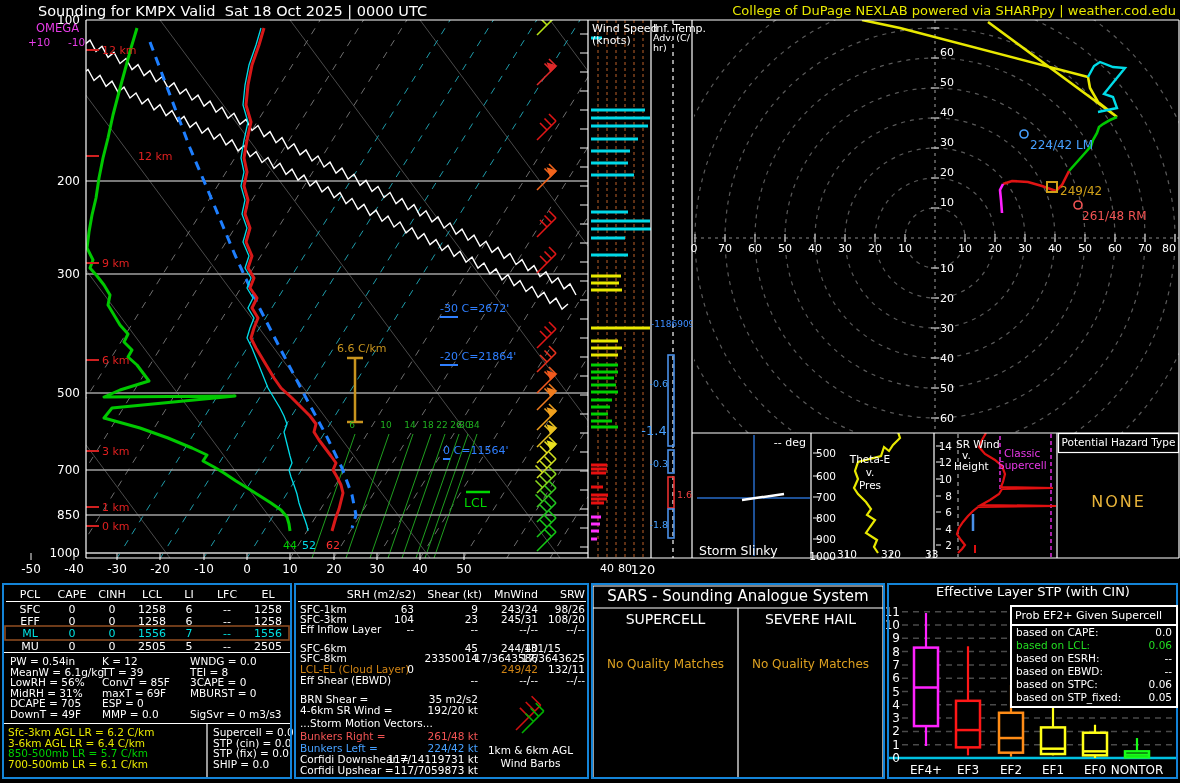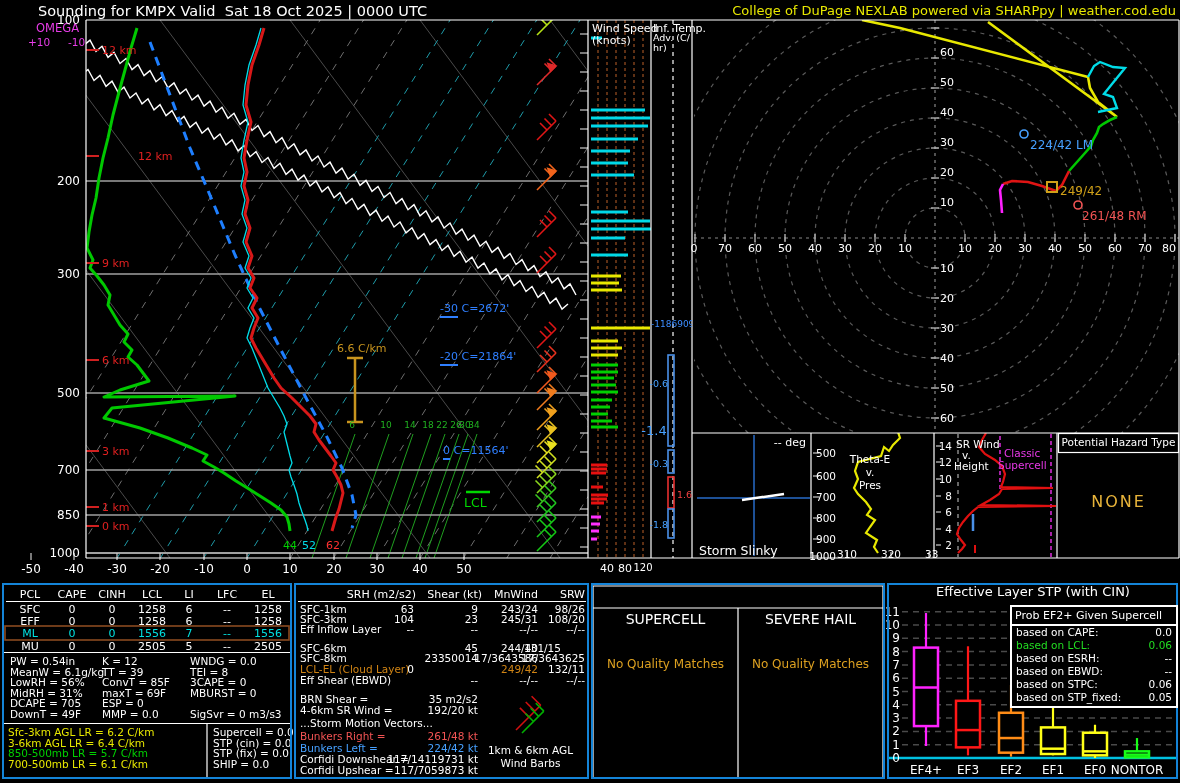--- a/index.html
+++ b/index.html
@@ -488,20 +488,21 @@
 
     <div class="lbl" style="left:956px;top:439px;font-size:10.5px;">SR Wind</div>
     <div class="lbl" style="left:962px;top:450px;font-size:10.5px;">v.</div>
     <div class="lbl" style="left:954px;top:461px;font-size:10.5px;">Height</div>
     <div class="lbl" style="left:1004px;top:448px;font-size:10.5px;color:#e838e8;">Classic</div>
     <div class="lbl" style="left:998px;top:460px;font-size:10.5px;color:#e838e8;">Supercell</div>
 
     <div class="lbl" style="left:1058px;top:437px;width:121px;text-align:center;font-size:10.5px;">Potential Hazard Type</div>
     <div class="lbl" style="left:1058px;top:494px;width:121px;text-align:center;font-size:16px;letter-spacing:2px;color:#e8b43a;">NONE</div>
 
+    <div class="lbl" style="left:592px;top:589px;width:292px;text-align:center;font-size:15px;">SARS - Sounding Analogue System</div>
     <div class="lbl" style="left:594px;top:612px;width:143px;text-align:center;font-size:14px;">SUPERCELL</div>
     <div class="lbl" style="left:739px;top:612px;width:143px;text-align:center;font-size:14px;">SEVERE HAIL</div>
     <div class="lbl" style="left:594px;top:658px;width:143px;text-align:center;font-size:12px;color:#dca020;">No Quality Matches</div>
     <div class="lbl" style="left:739px;top:658px;width:143px;text-align:center;font-size:12px;color:#dca020;">No Quality Matches</div>
 
     <div class="lbl" style="left:887px;top:585px;width:292px;text-align:center;font-size:13px;">Effective Layer STP (with CIN)</div>
 
     <div class="lbl" style="left:300px;top:718px;font-size:10.5px;">...Storm Motion Vectors...</div>
     <div class="lbl" style="left:468px;top:745px;width:125px;text-align:center;font-size:10.5px;">1km &amp; 6km AGL</div>
     <div class="lbl" style="left:468px;top:758px;width:125px;text-align:center;font-size:10.5px;">Wind Barbs</div>
@@ -586,21 +587,21 @@
       <div class="lbl" style="left: 457px; top: 421px; font-size: 9px; color: rgb(32, 176, 32); width: 16px; text-align: center;">30</div>
       <div class="lbl" style="left: 466px; top: 421px; font-size: 9px; color: rgb(32, 176, 32); width: 16px; text-align: center;">34</div>
       <div class="lbl" style="left: 278px; top: 540px; font-size: 11px; color: rgb(0, 208, 0); width: 24px; text-align: center;">44</div>
       <div class="lbl" style="left: 297px; top: 540px; font-size: 11px; color: rgb(0, 220, 232); width: 24px; text-align: center;">52</div>
       <div class="lbl" style="left: 321px; top: 540px; font-size: 11px; color: rgb(255, 48, 48); width: 24px; text-align: center;">62</div>
       <div class="lbl" style="left: 440px; top: 303px; font-size: 11px; color: rgb(47, 127, 255);"><span class="ul">-30</span><span> C=2672'</span></div>
       <div class="lbl" style="left: 440px; top: 351px; font-size: 11px; color: rgb(47, 127, 255);"><span class="ul">-20</span><span> C=21864'</span></div>
       <div class="lbl" style="left: 443px; top: 445px; font-size: 11px; color: rgb(47, 127, 255);"><span class="ul">0</span><span> C=11564'</span></div>
       <div class="lbl" style="left: 592px; top: 563px; font-size: 11px; color: rgb(255, 255, 255); width: 30px; text-align: center;">40</div>
       <div class="lbl" style="left: 610px; top: 563px; font-size: 11px; color: rgb(255, 255, 255); width: 30px; text-align: center;">80</div>
-      <div class="lbl" style="left: 628px; top: 563px; font-size: 10px; color: rgb(255, 255, 255); width: 30px; text-align: center;">120</div>
+      <div class="lbl" style="left: 628px; top: 563px; font-size: 13px; color: rgb(255, 255, 255); width: 30px; text-align: center;">120</div>
       <div class="lbl" style="left: 640px; top: 379px; font-size: 9.5px; color: rgb(70, 160, 255); width: 28px; text-align: right;">-0.6</div>
       <div class="lbl" style="left: 640px; top: 424px; font-size: 13px; color: rgb(70, 160, 255); width: 28px; text-align: center;">-1.4</div>
       <div class="lbl" style="left: 640px; top: 459px; font-size: 9.5px; color: rgb(70, 160, 255); width: 28px; text-align: right;">-0.3</div>
       <div class="lbl" style="left: 677px; top: 490px; font-size: 9.5px; color: rgb(240, 64, 64); width: 20px; text-align: left;">1.6</div>
       <div class="lbl" style="left: 640px; top: 520px; font-size: 9.5px; color: rgb(70, 160, 255); width: 28px; text-align: right;">-1.8</div>
       <div class="lbl" style="left: 651px; top: 320px; font-size: 9px; color: rgb(60, 140, 255); width: 41px; overflow: hidden;">-11869098</div>
       <div class="lbl" style="left: 6px; top: 589px; font-size: 11px; color: rgb(255, 255, 255); width: 48px; text-align: center;">PCL</div>
       <div class="lbl" style="left: 48px; top: 589px; font-size: 11px; color: rgb(255, 255, 255); width: 48px; text-align: center;">CAPE</div>
       <div class="lbl" style="left: 88px; top: 589px; font-size: 11px; color: rgb(255, 255, 255); width: 48px; text-align: center;">CINH</div>
       <div class="lbl" style="left: 128px; top: 589px; font-size: 11px; color: rgb(255, 255, 255); width: 48px; text-align: center;">LCL</div>

